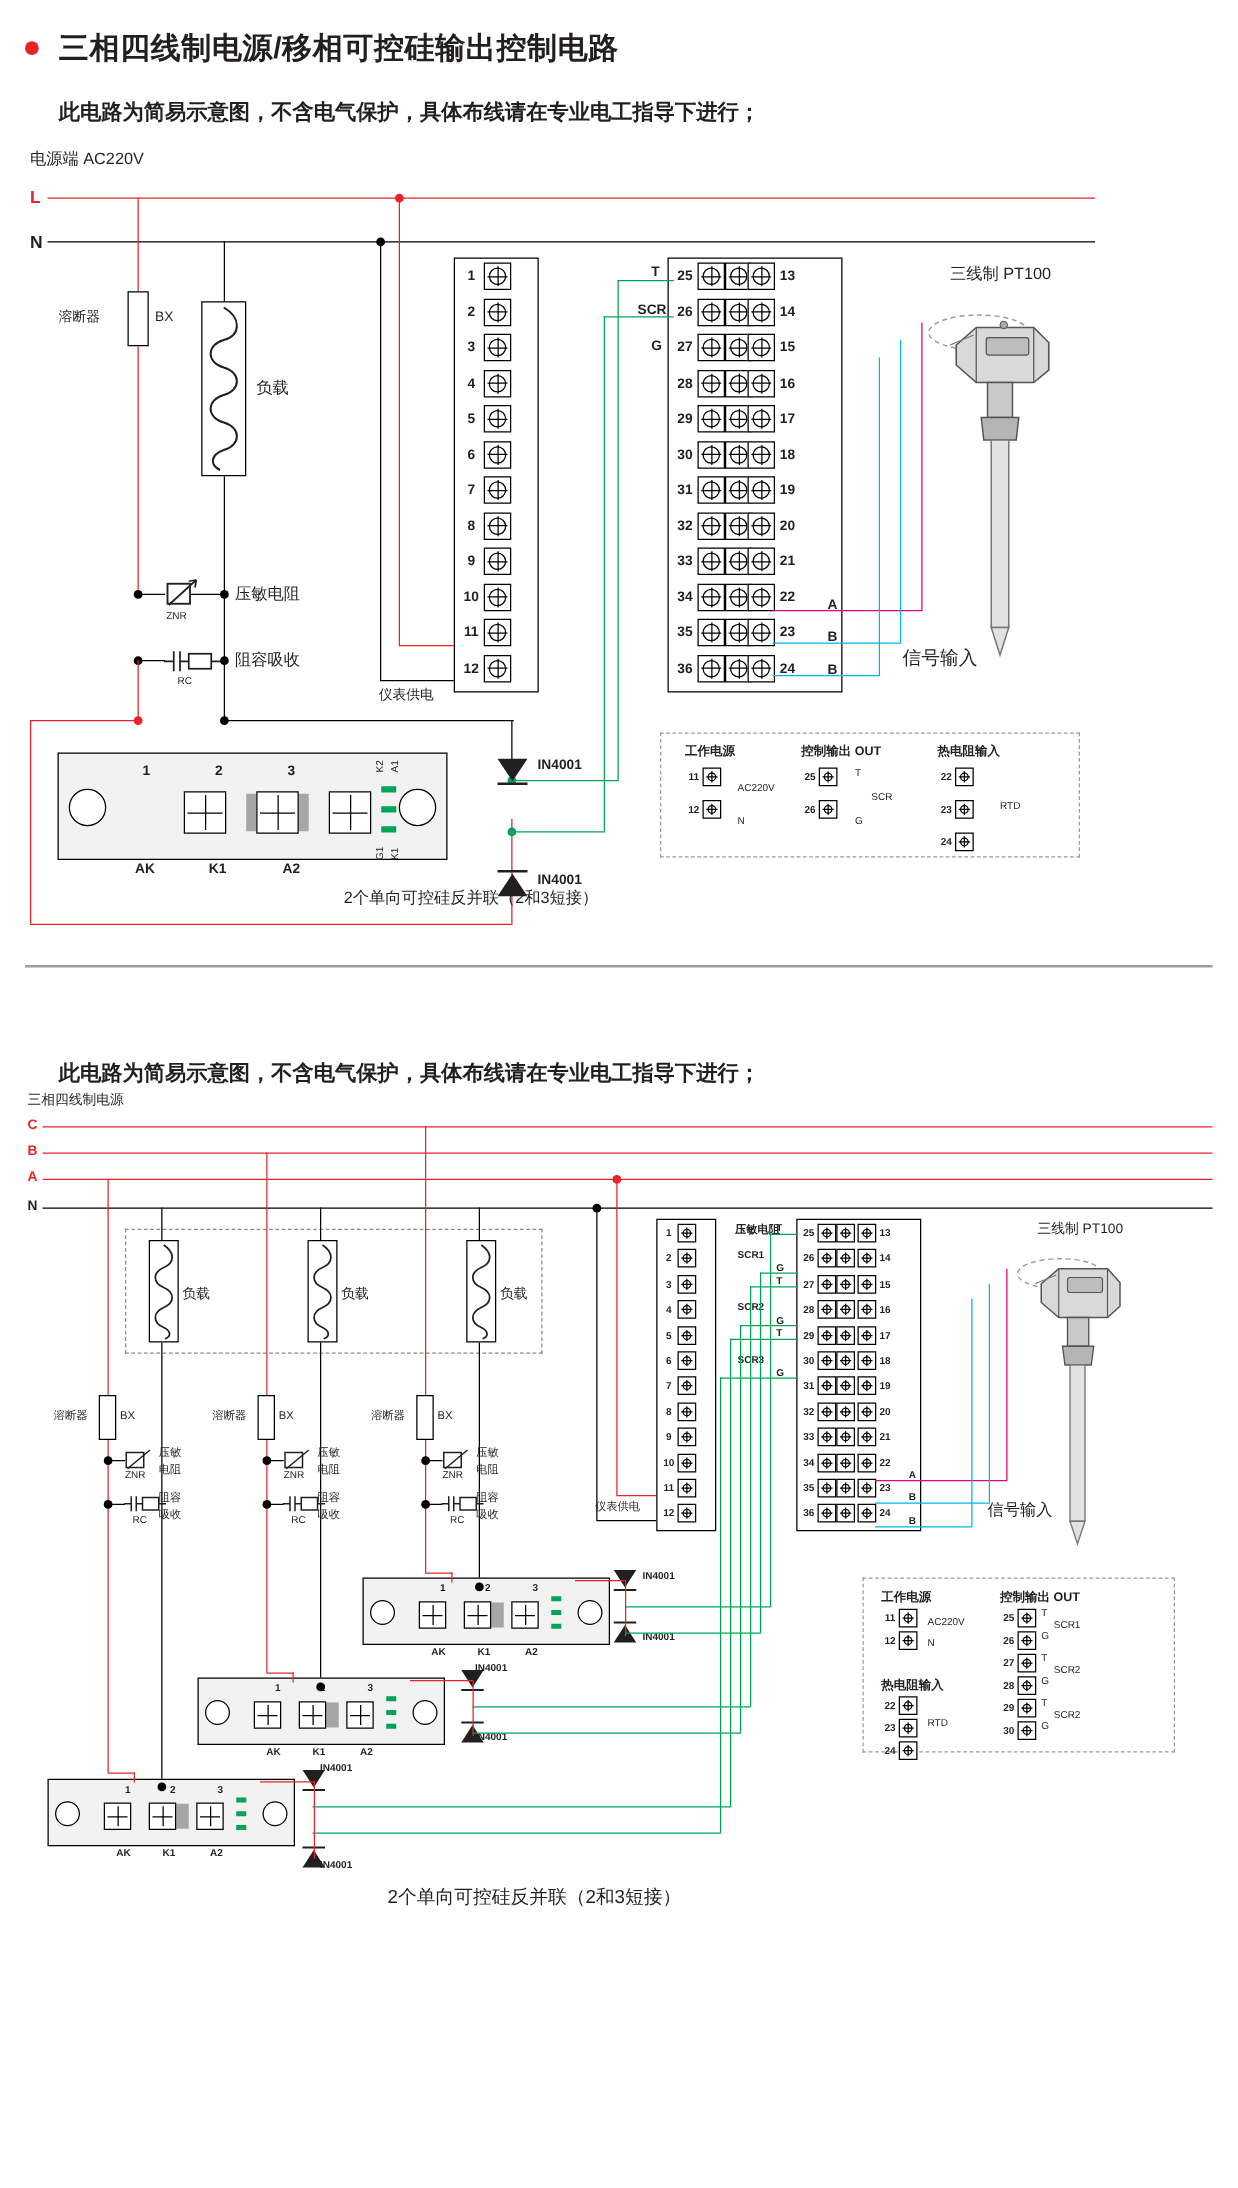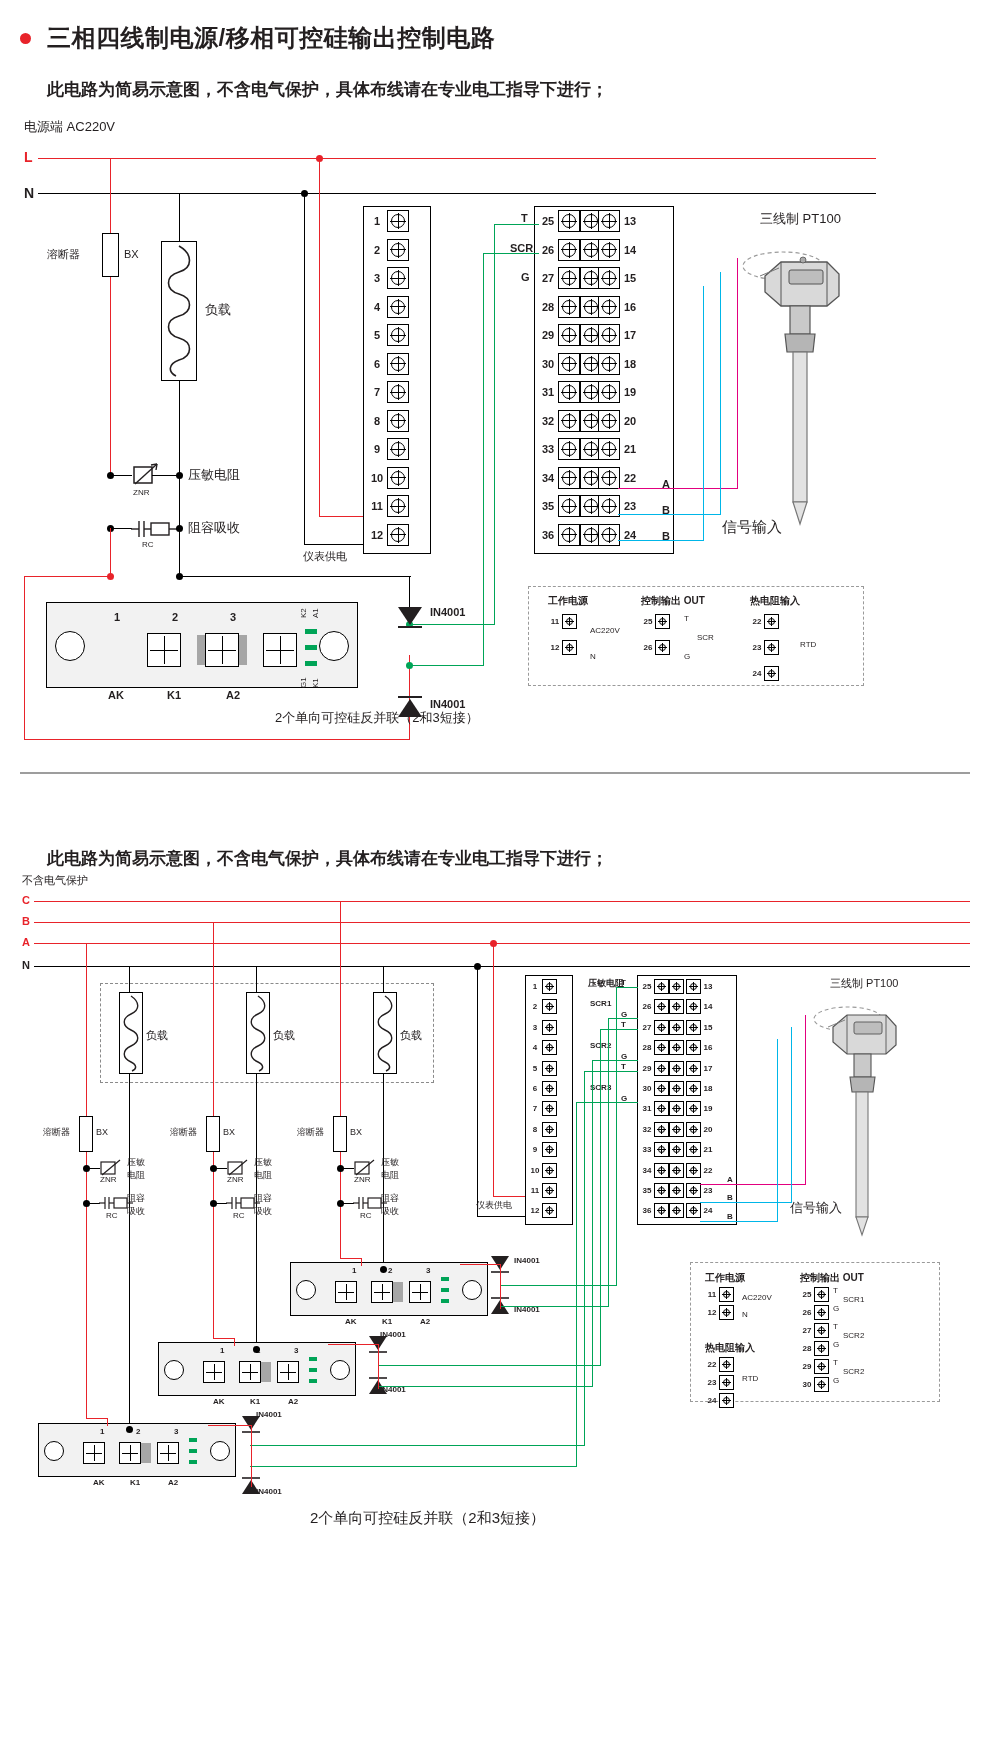--- a/index.html
+++ b/index.html
@@ -581,21 +581,21 @@
     </div>
 
 </div>
 
 <div class="divider" style="left:20px; top:772px; width:950px;"></div>
 
 <div class="section sec2">
 
   <div class="h-sub" style="left:47px; top:72px;">此电路为简易示意图，不含电气保护，具体布线请在专业电工指导下进行；</div>
 
-  <div class="lbl" style="left:22px; top:100px;">不含电气保护</div>
+  <div class="lbl" style="left:22px; top:100px;">三相四线制电源</div>
 
   <div class="lbl b red" style="left:22px; top:120px;">C</div>
   <div class="hline red" style="left:34px; top:126px; width:936px;"></div>
   <div class="lbl b red" style="left:22px; top:141px;">B</div>
   <div class="hline red" style="left:34px; top:147px; width:936px;"></div>
   <div class="lbl b red" style="left:22px; top:162px;">A</div>
   <div class="hline red" style="left:34px; top:168px; width:936px;"></div>
   <div class="lbl b" style="left:22px; top:185px;">N</div>
   <div class="hline" style="left:34px; top:191px; width:936px;"></div>
 

